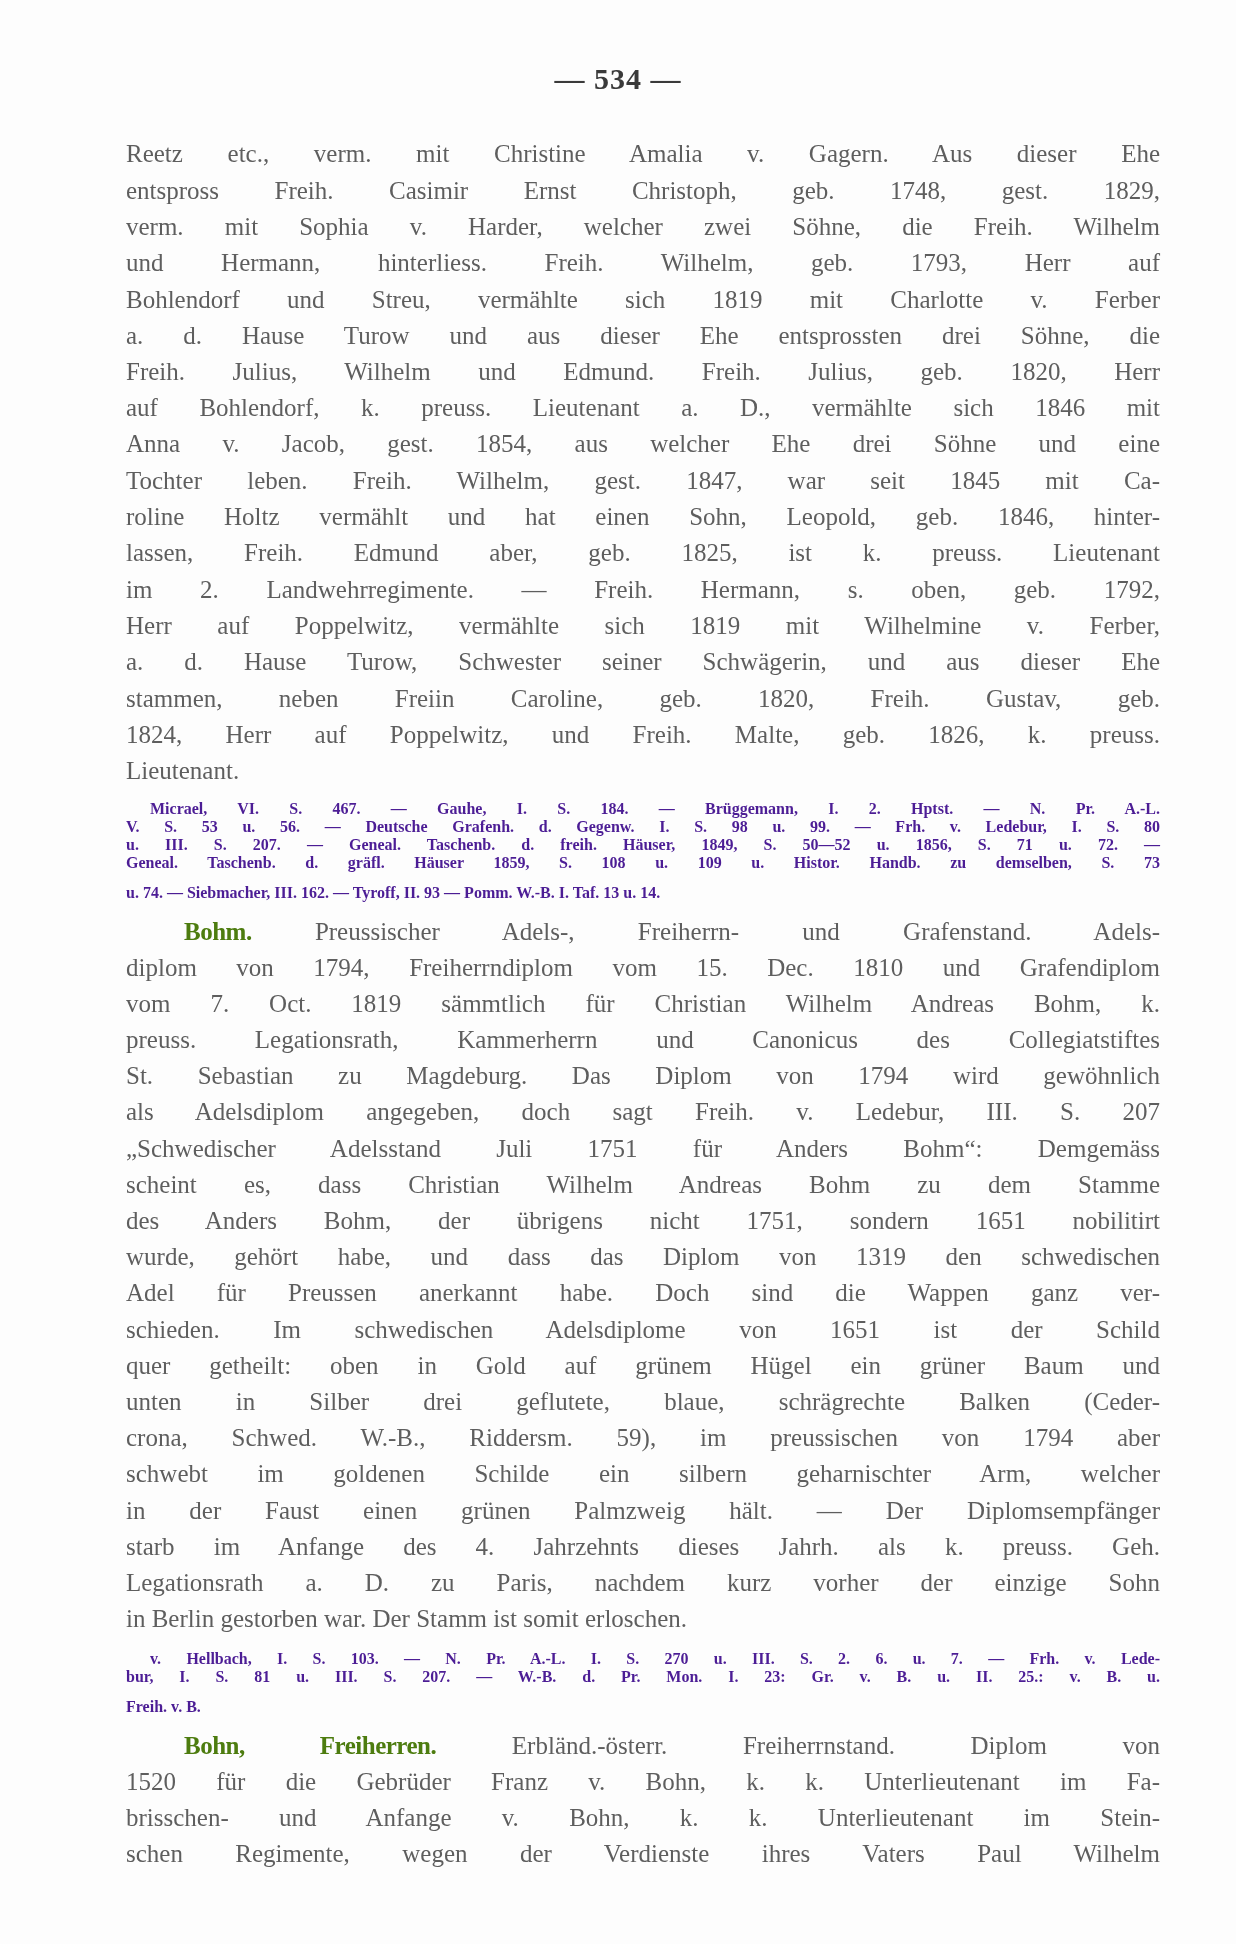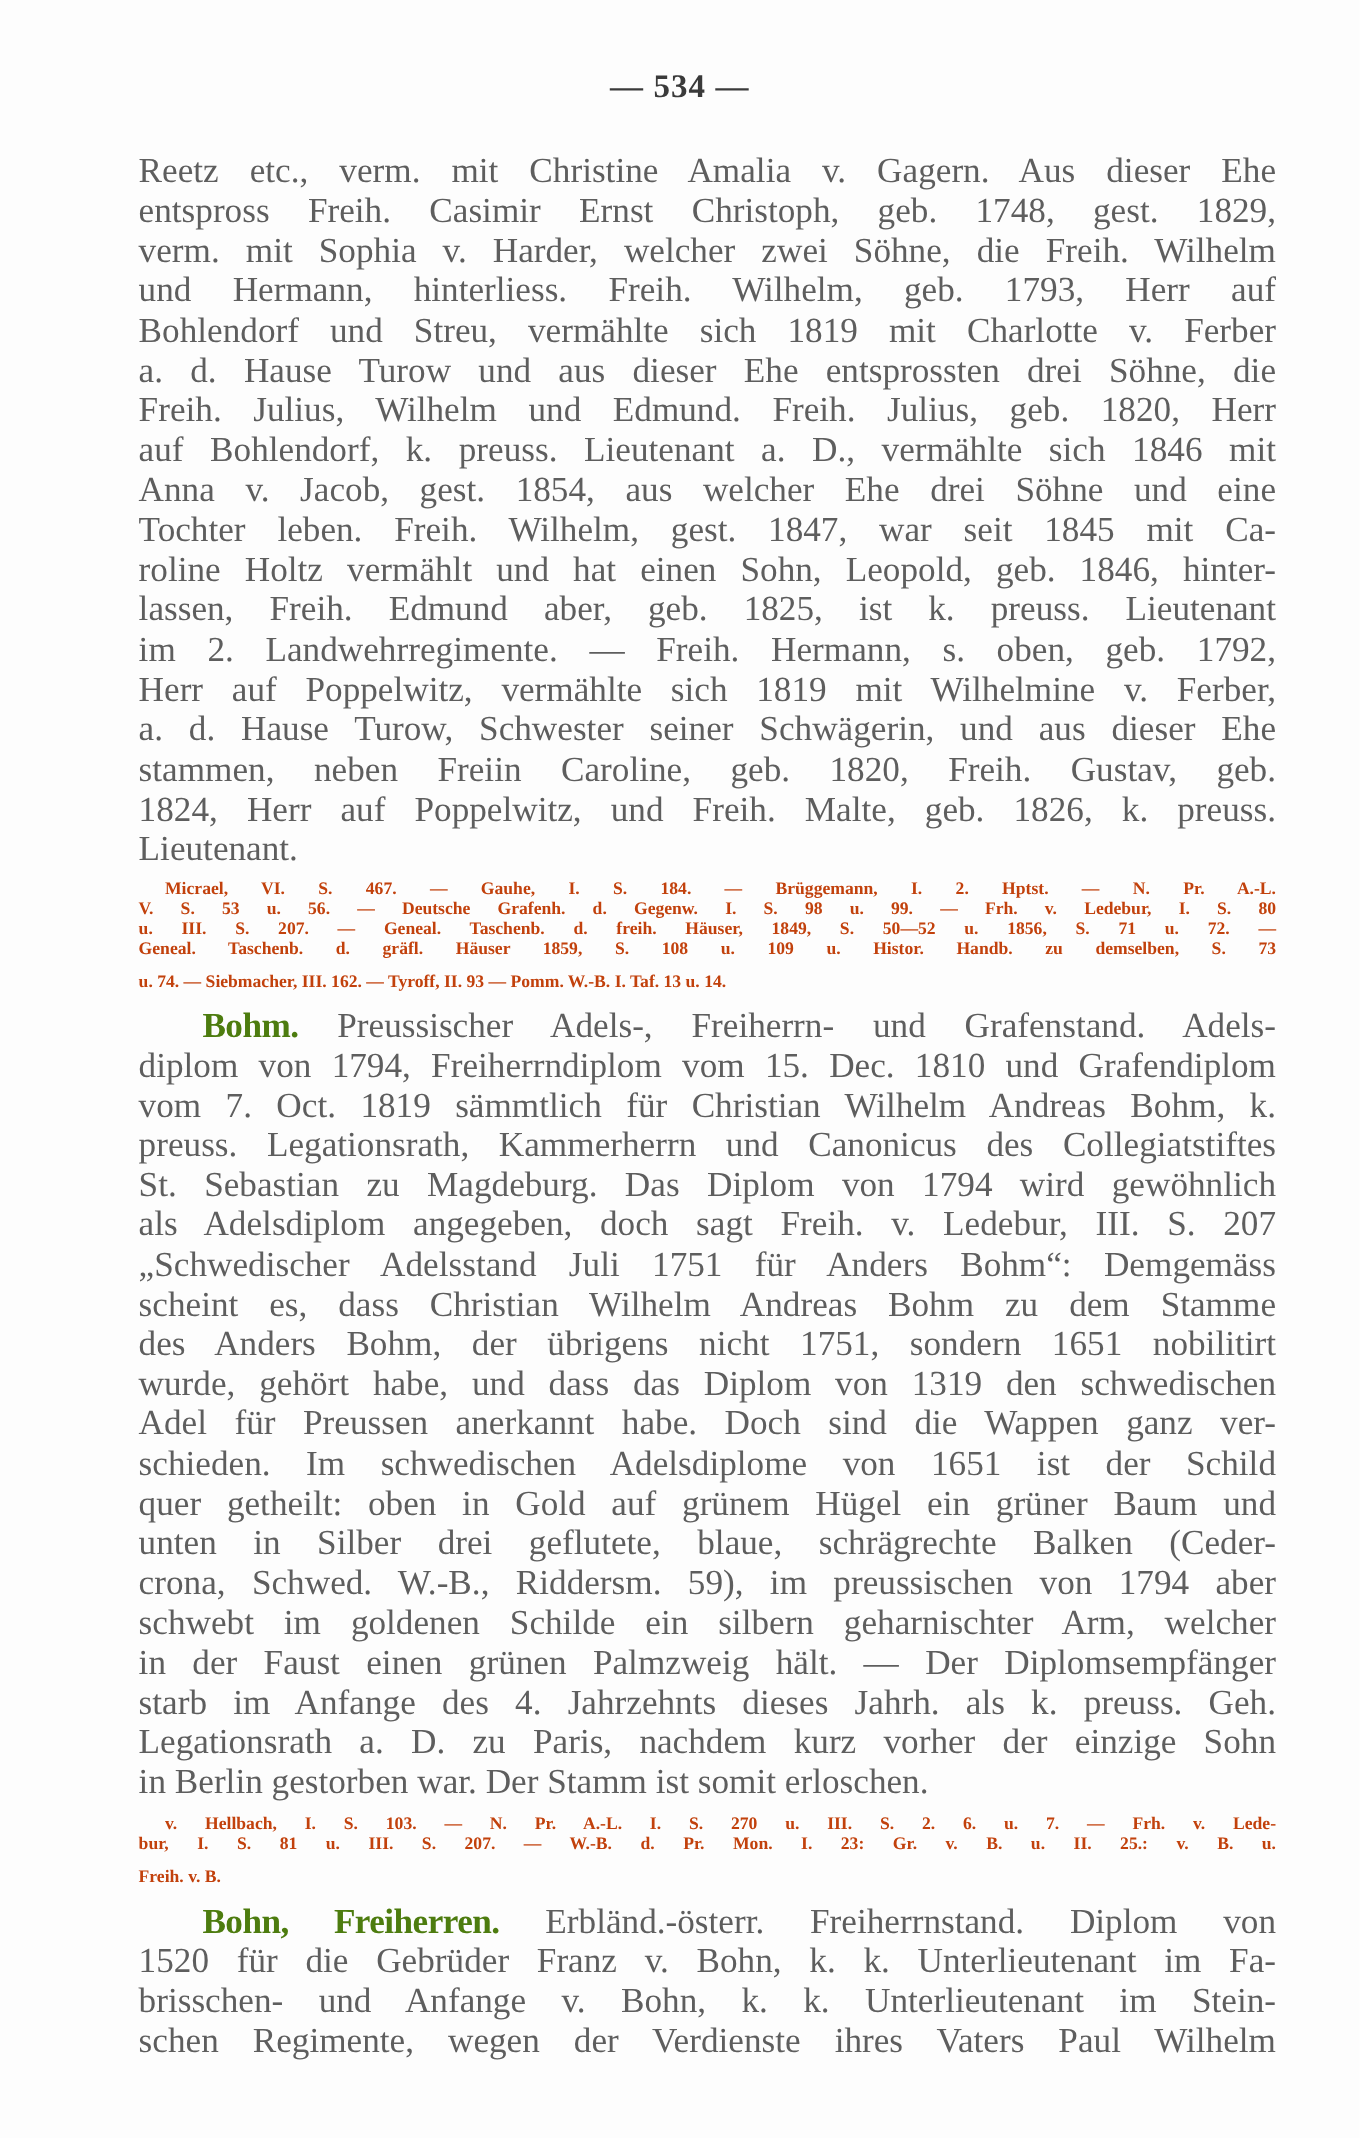--- a/index.html
+++ b/index.html
@@ -5,29 +5,29 @@
   html, body { margin: 0; padding: 0; background: #ffffff; }
   body { width: 1236px; height: 1944px; position: relative; overflow: hidden; }
   .page { position: absolute; left: 0; top: 0; width: 1236px; height: 1944px; background: #fdfdfd; }
   .page-number {
     position: absolute; left: 0; width: 1236px; top: 62px; text-align: center;
     font-family: "Liberation Serif", serif; font-size: 30px; font-weight: bold; color: #3a3a3a;
     letter-spacing: 1px;
   }
   .line {
     position: absolute; left: 126px; width: 1034px;
-    font-family: "Liberation Serif", serif; font-size: 32px; color: #5e5e5e;
+    font-family: "Liberation Serif", serif; font-size: 25px; color: #5e5e5e;
     white-space: nowrap; text-align: justify; text-align-last: justify;
     line-height: 32px; transform-origin: left top;
   }
   .line.last { text-align-last: left; font-family: Liberation Serif, serif; }
   .line.indent { left: 184px; width: 976px; }
   .fn {
     position: absolute; left: 126px; width: 1034px;
-    font-family: "Liberation Serif", serif; font-size: 16px; font-weight: bold; color: #c2410c;
+    font-family: "Liberation Serif", serif; font-size: 16px; font-weight: bold; color: #4c1d95;
     white-space: nowrap; text-align: justify; text-align-last: justify; line-height: 18px;
   }
   .fn.last { text-align-last: left; margin-top: 12px; }
   .fn.indent { left: 150px; width: 1010px; }
   .head { font-weight: bold; color: #4d7c0f; letter-spacing: -0.5px; }
 </style>
 </head>
 <body>
 
 <div class="page">

